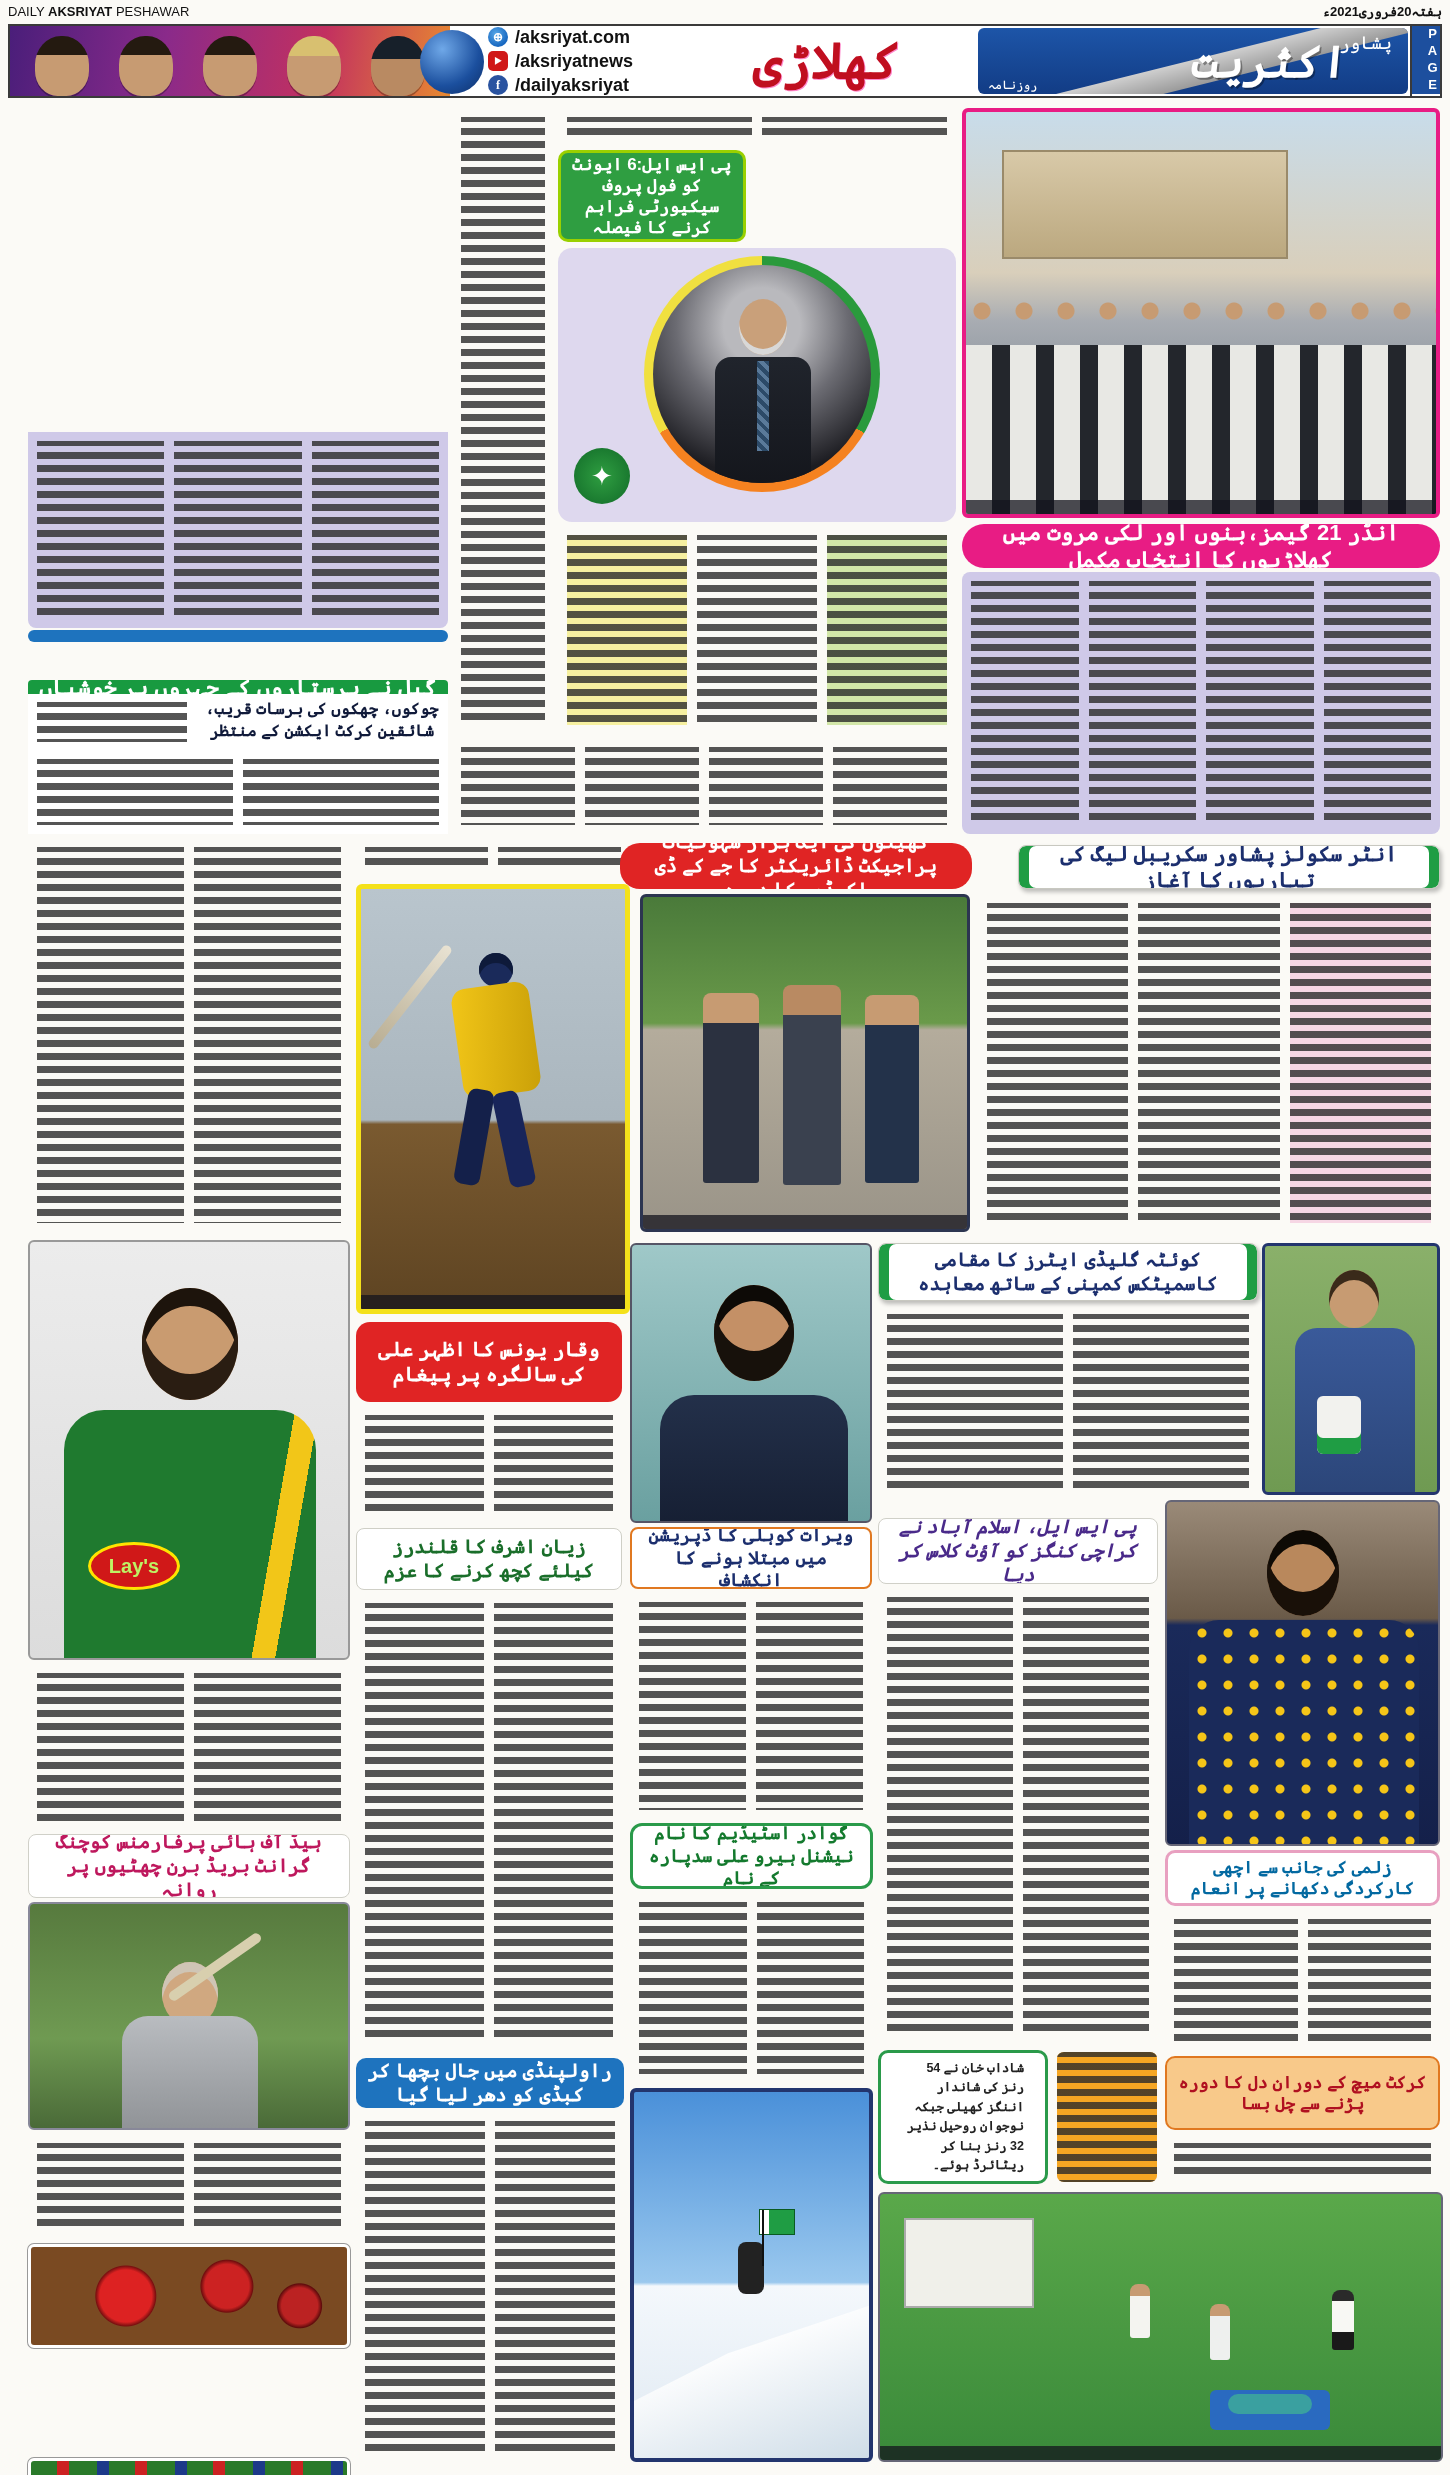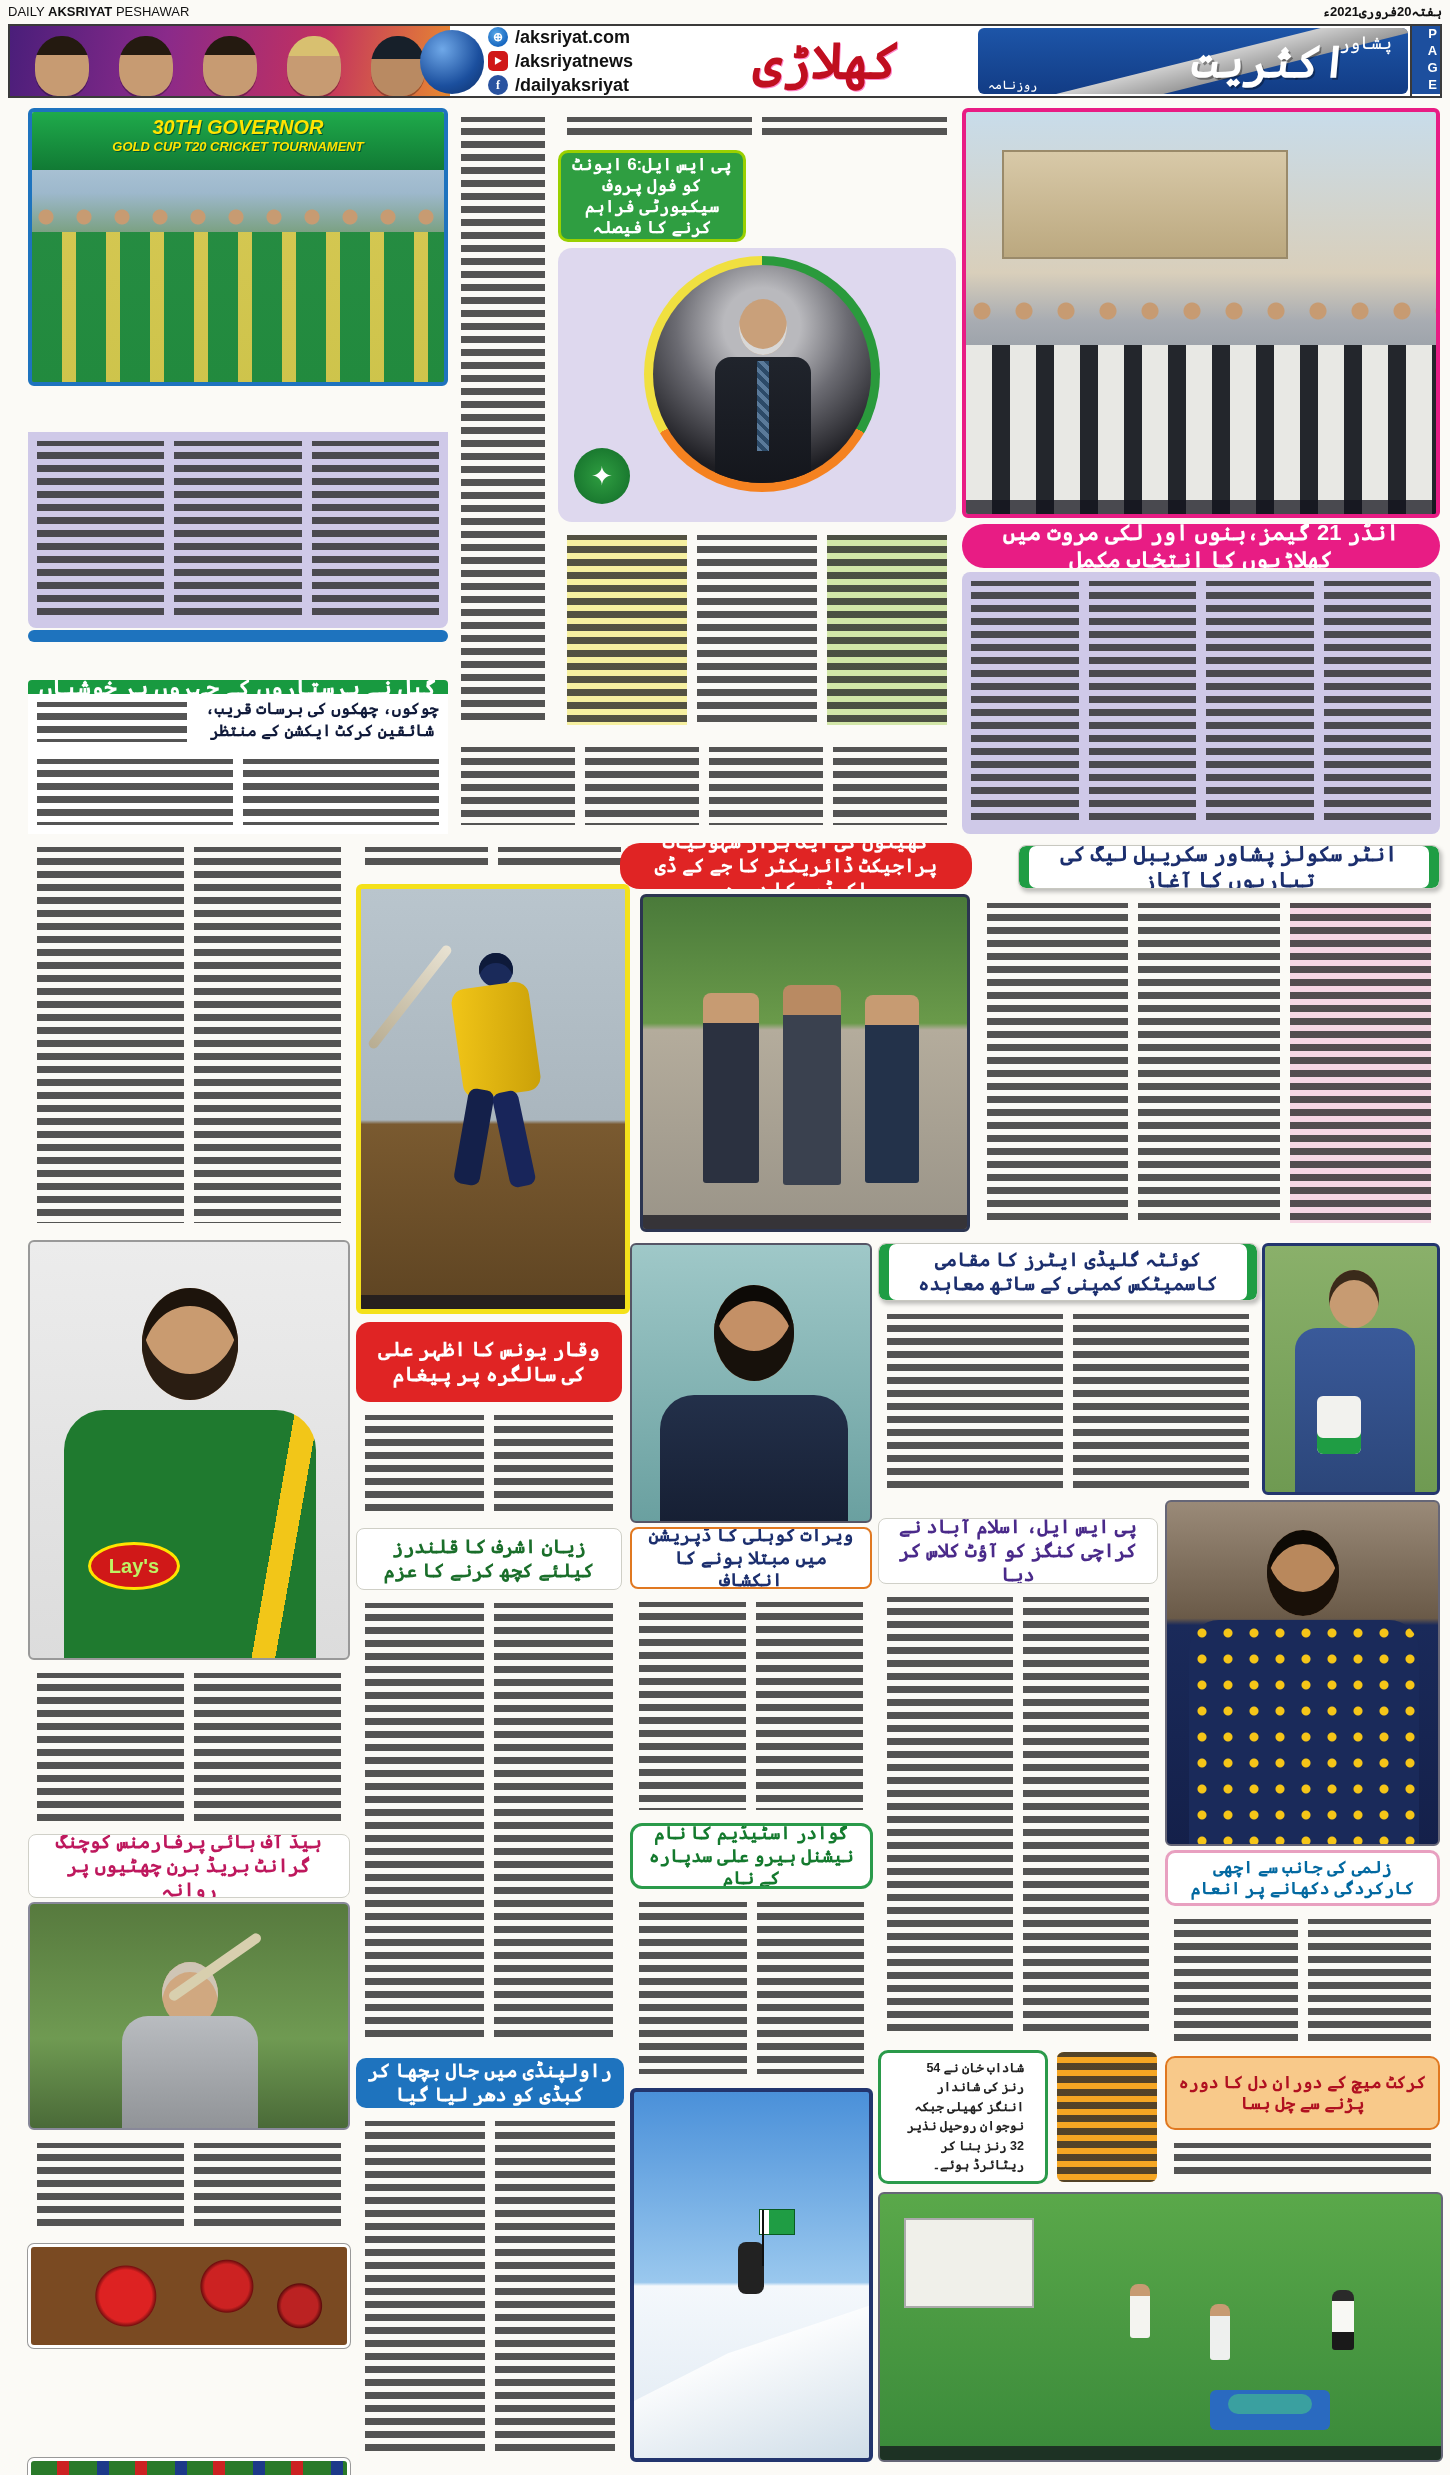--- a/index.html
+++ b/index.html
@@ -94,28 +94,20 @@
       <div class="mast-city rtl">پشاور</div>
       <div class="mast-name rtl">اکثریت</div>
       <div class="mast-type rtl">روزنامہ</div>
     </div>
     <div class="pagecol">
       <div class="pageword">PAGE</div>
       <div class="pagenum">2</div>
     </div>
   </div>
 
-  <div class="ph" style="left:28px;top:108px;width:420px;height:278px;border:4px solid #1e73be;background:linear-gradient(180deg,#c2d6e4 0%,#9db8cc 30%,#7aa080 45%,#4d8a55 100%);">
-    <div style="height:58px;background:linear-gradient(#1faa4b,#117a34);text-align:center;color:#ffe400;font-weight:bold;font-style:italic;">
-      <div style="font-size:20px;padding-top:4px;text-shadow:1px 1px 0 #053;">30TH GOVERNOR</div>
-      <div style="font-size:13px;text-shadow:1px 1px 0 #053;">GOLD CUP T20 CRICKET TOURNAMENT</div>
-    </div>
-    <div style="position:absolute;top:92px;left:0;right:0;height:26px;background:radial-gradient(circle at 14px 13px,#c79b72 7px,transparent 8px);background-size:38px 26px;"></div>
-    <div style="position:absolute;bottom:0;left:0;right:0;height:150px;background:repeating-linear-gradient(90deg,rgba(30,138,60,.92) 0 30px,rgba(224,204,74,.88) 30px 44px);"></div>
-  </div>
   <div class="abs cols bg-lav" style="left:28px;top:432px;width:420px;height:196px;">
       <div class="col"></div>
       <div class="col"></div>
       <div class="col"></div>
     </div>
   <div class="abs" style="left:28px;top:630px;width:420px;height:12px;background:#1e73be;border-radius:6px;"></div>
   <div class="abs hl hl-green rtl" style="left:28px;top:648px;width:420px;height:42px;font-size:22px;margin-top:32px;">گیل نے پرستاروں کے چہروں پر خوشیاں بکھیرنے کی ٹھان لی</div>
   <div class="abs" style="left:28px;top:694px;width:420px;height:140px;background:#fff;">
     <div style="display:flex;height:56px;">
       <div class="col" style="margin:6px 8px;"></div>
@@ -241,21 +233,21 @@
       <div class="col"></div>
       <div class="col"></div>
     </div>
 
   <div class="abs hl hl-plain rtl" style="left:630px;top:1527px;width:242px;height:62px;color:#1c2f6e;font-size:18px;border:2px solid #e07820;">ویرات کوہلی کا ڈپریشن میں مبتلا ہونے کا انکشاف</div>
   <div class="abs cols" style="left:630px;top:1593px;width:242px;height:226px;">
       <div class="col"></div>
       <div class="col"></div>
     </div>
 
-  <div class="abs hl hl-plain rtl" style="left:878px;top:1518px;width:280px;height:66px;color:#4a2a8a;font-size:19px;border:1px solid #d0d0c8;">پی ایس ایل، اسلام آباد نے کراچی کنگز کو آؤٹ کلاس کر دیا</div>
+  <div class="abs hl hl-plain rtl" style="left:878px;top:1518px;width:280px;height:66px;color:#4a2a8a;font-size:19px;border:1px solid #d0d0c8;font-style:italic;">پی ایس ایل، اسلام آباد نے کراچی کنگز کو آؤٹ کلاس کر دیا</div>
   <div class="abs cols" style="left:878px;top:1588px;width:280px;height:458px;">
       <div class="col"></div>
       <div class="col"></div>
     </div>
   <div class="abs" style="left:878px;top:2050px;width:280px;height:134px;display:flex;gap:8px;">
     <div class="rtl" style="flex:0 0 170px;background:#fff;border:3px solid #2a9a4a;border-radius:10px;font-size:12.5px;line-height:1.55;padding:6px 21px;color:#222;font-weight:bold;">شاداب خان نے 54 رنز کی شاندار اننگز کھیلی جبکہ نوجوان روحیل نذیر 32 رنز بنا کر ریٹائرڈ ہوئے۔</div>
     <div class="col" style="background-color:#f5a623;border-radius:8px;"></div>
   </div>
 
   <div class="ph" style="left:1165px;top:1500px;width:275px;height:346px;border:2px solid #667;background:linear-gradient(180deg,#9a8a78 0%,#6a5a48 34%,#1a2a5a 36%,#14204a 100%);">

